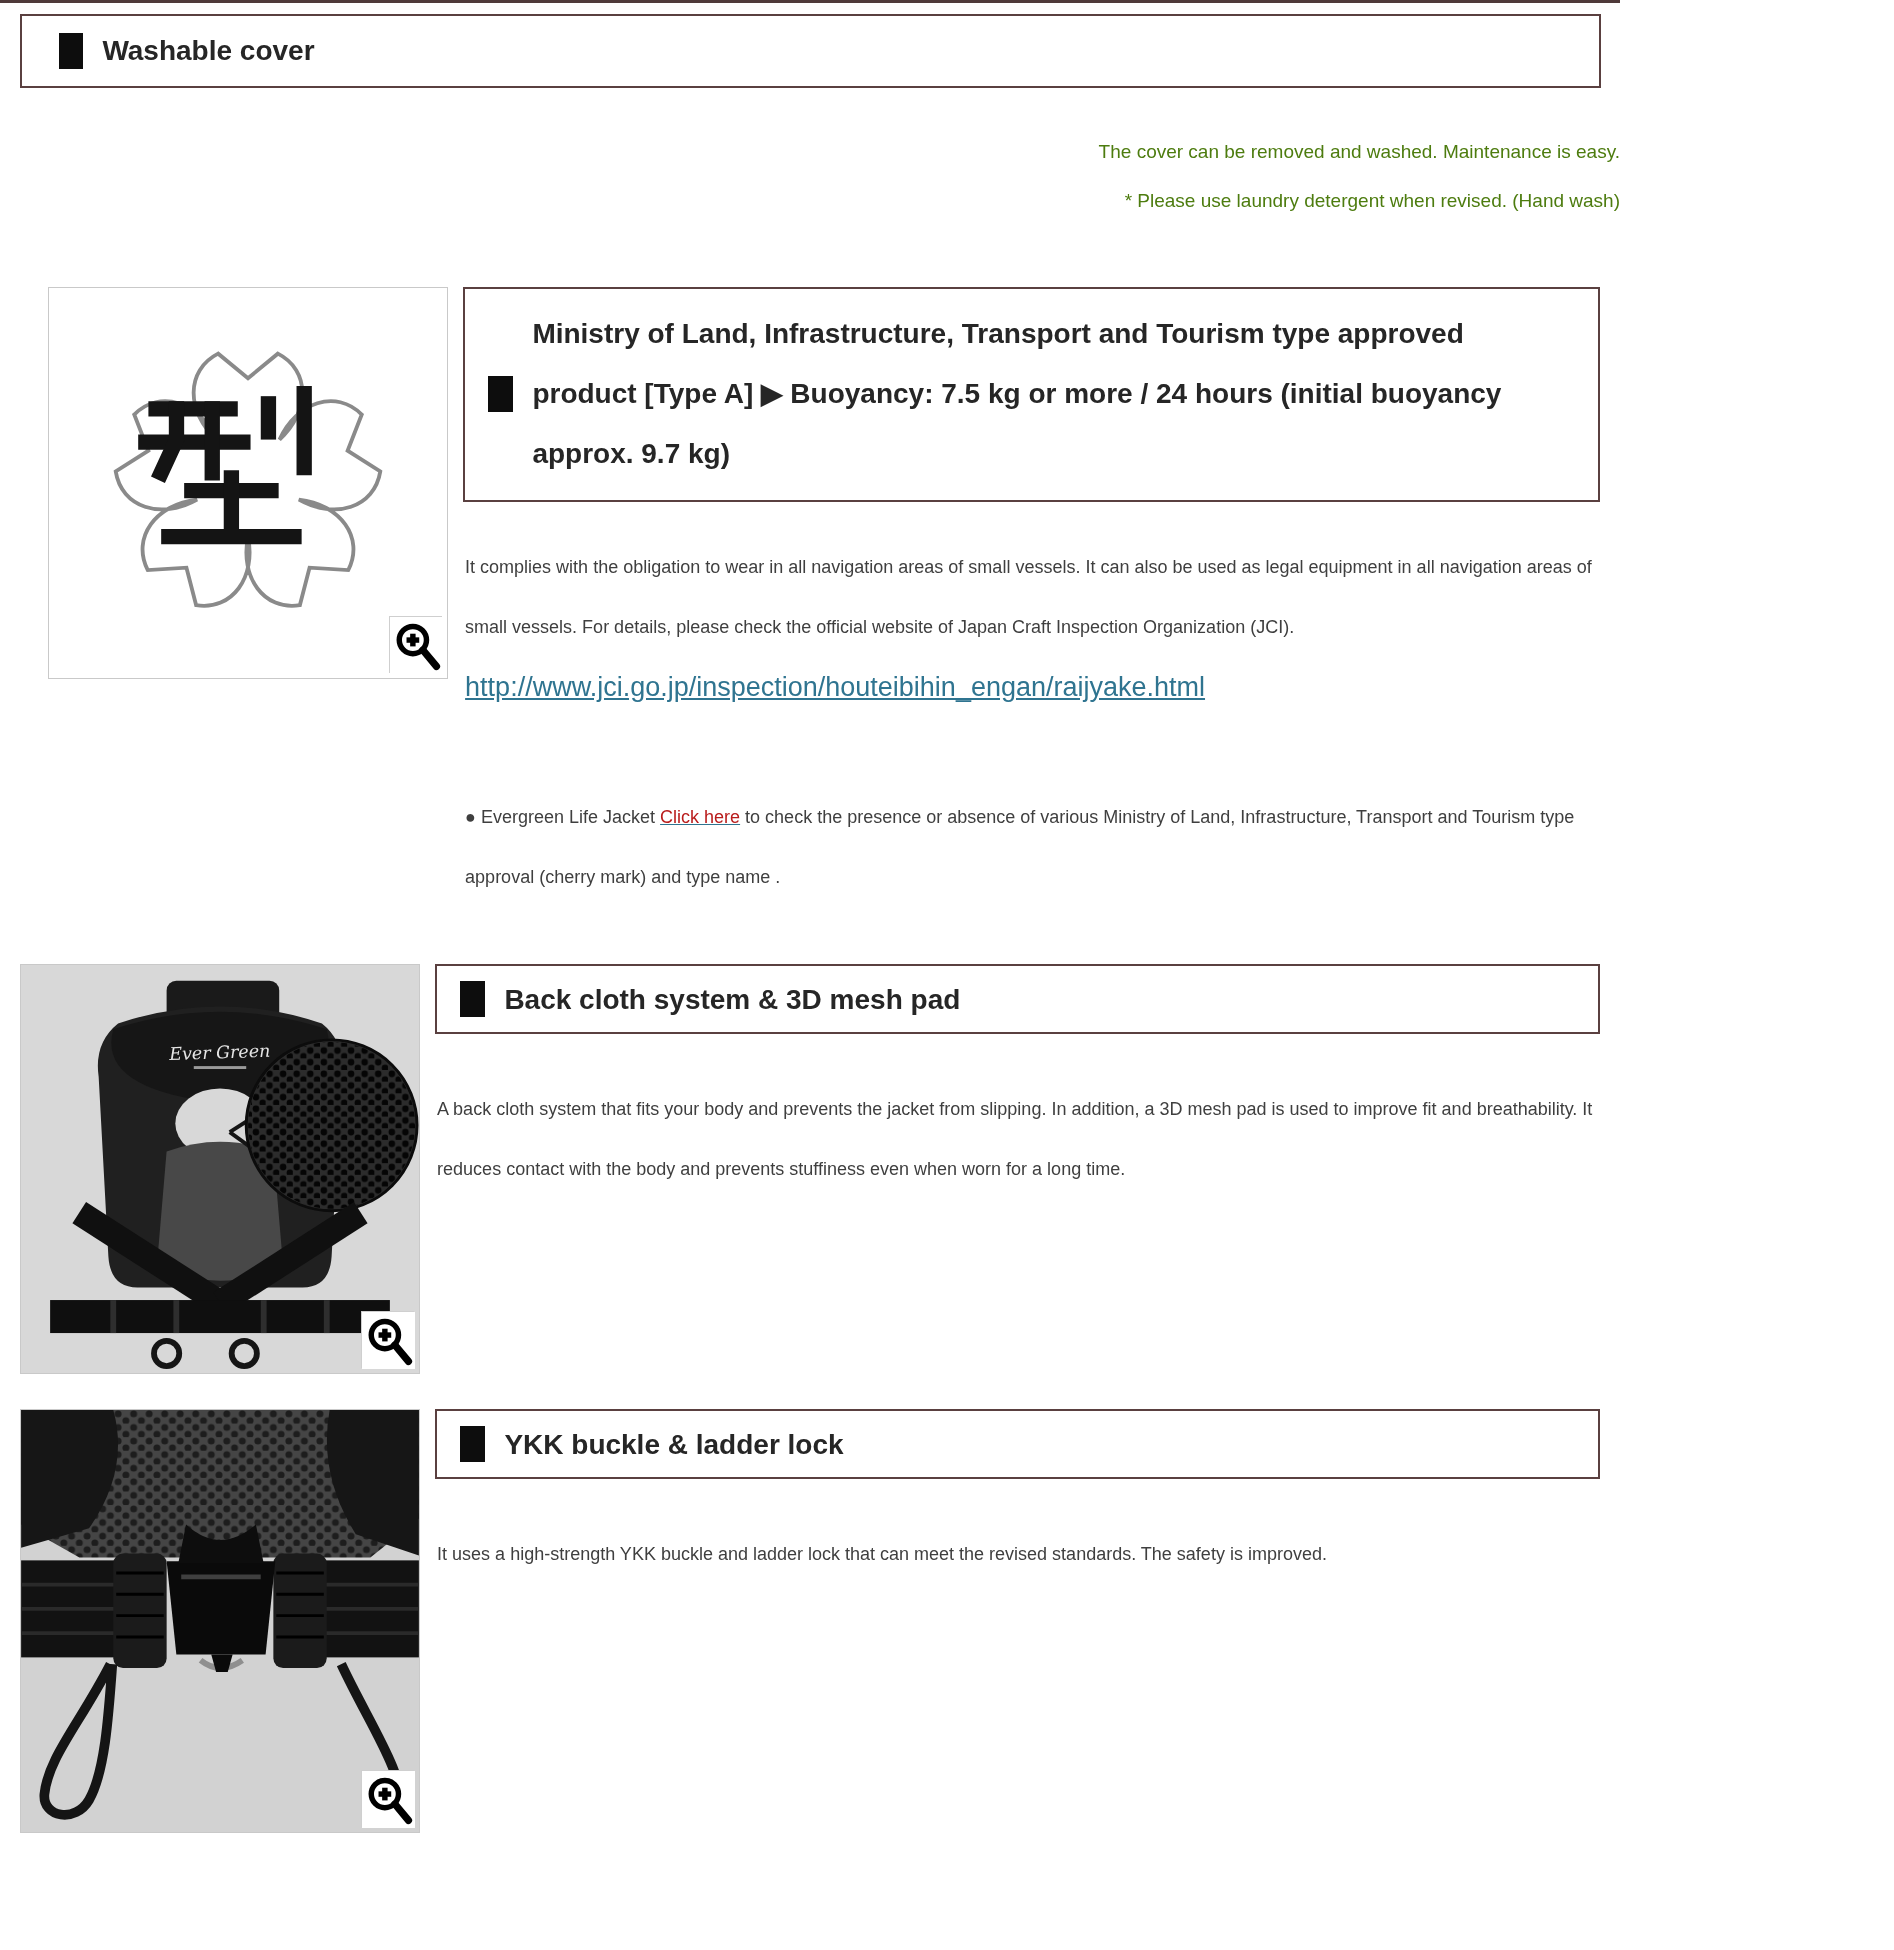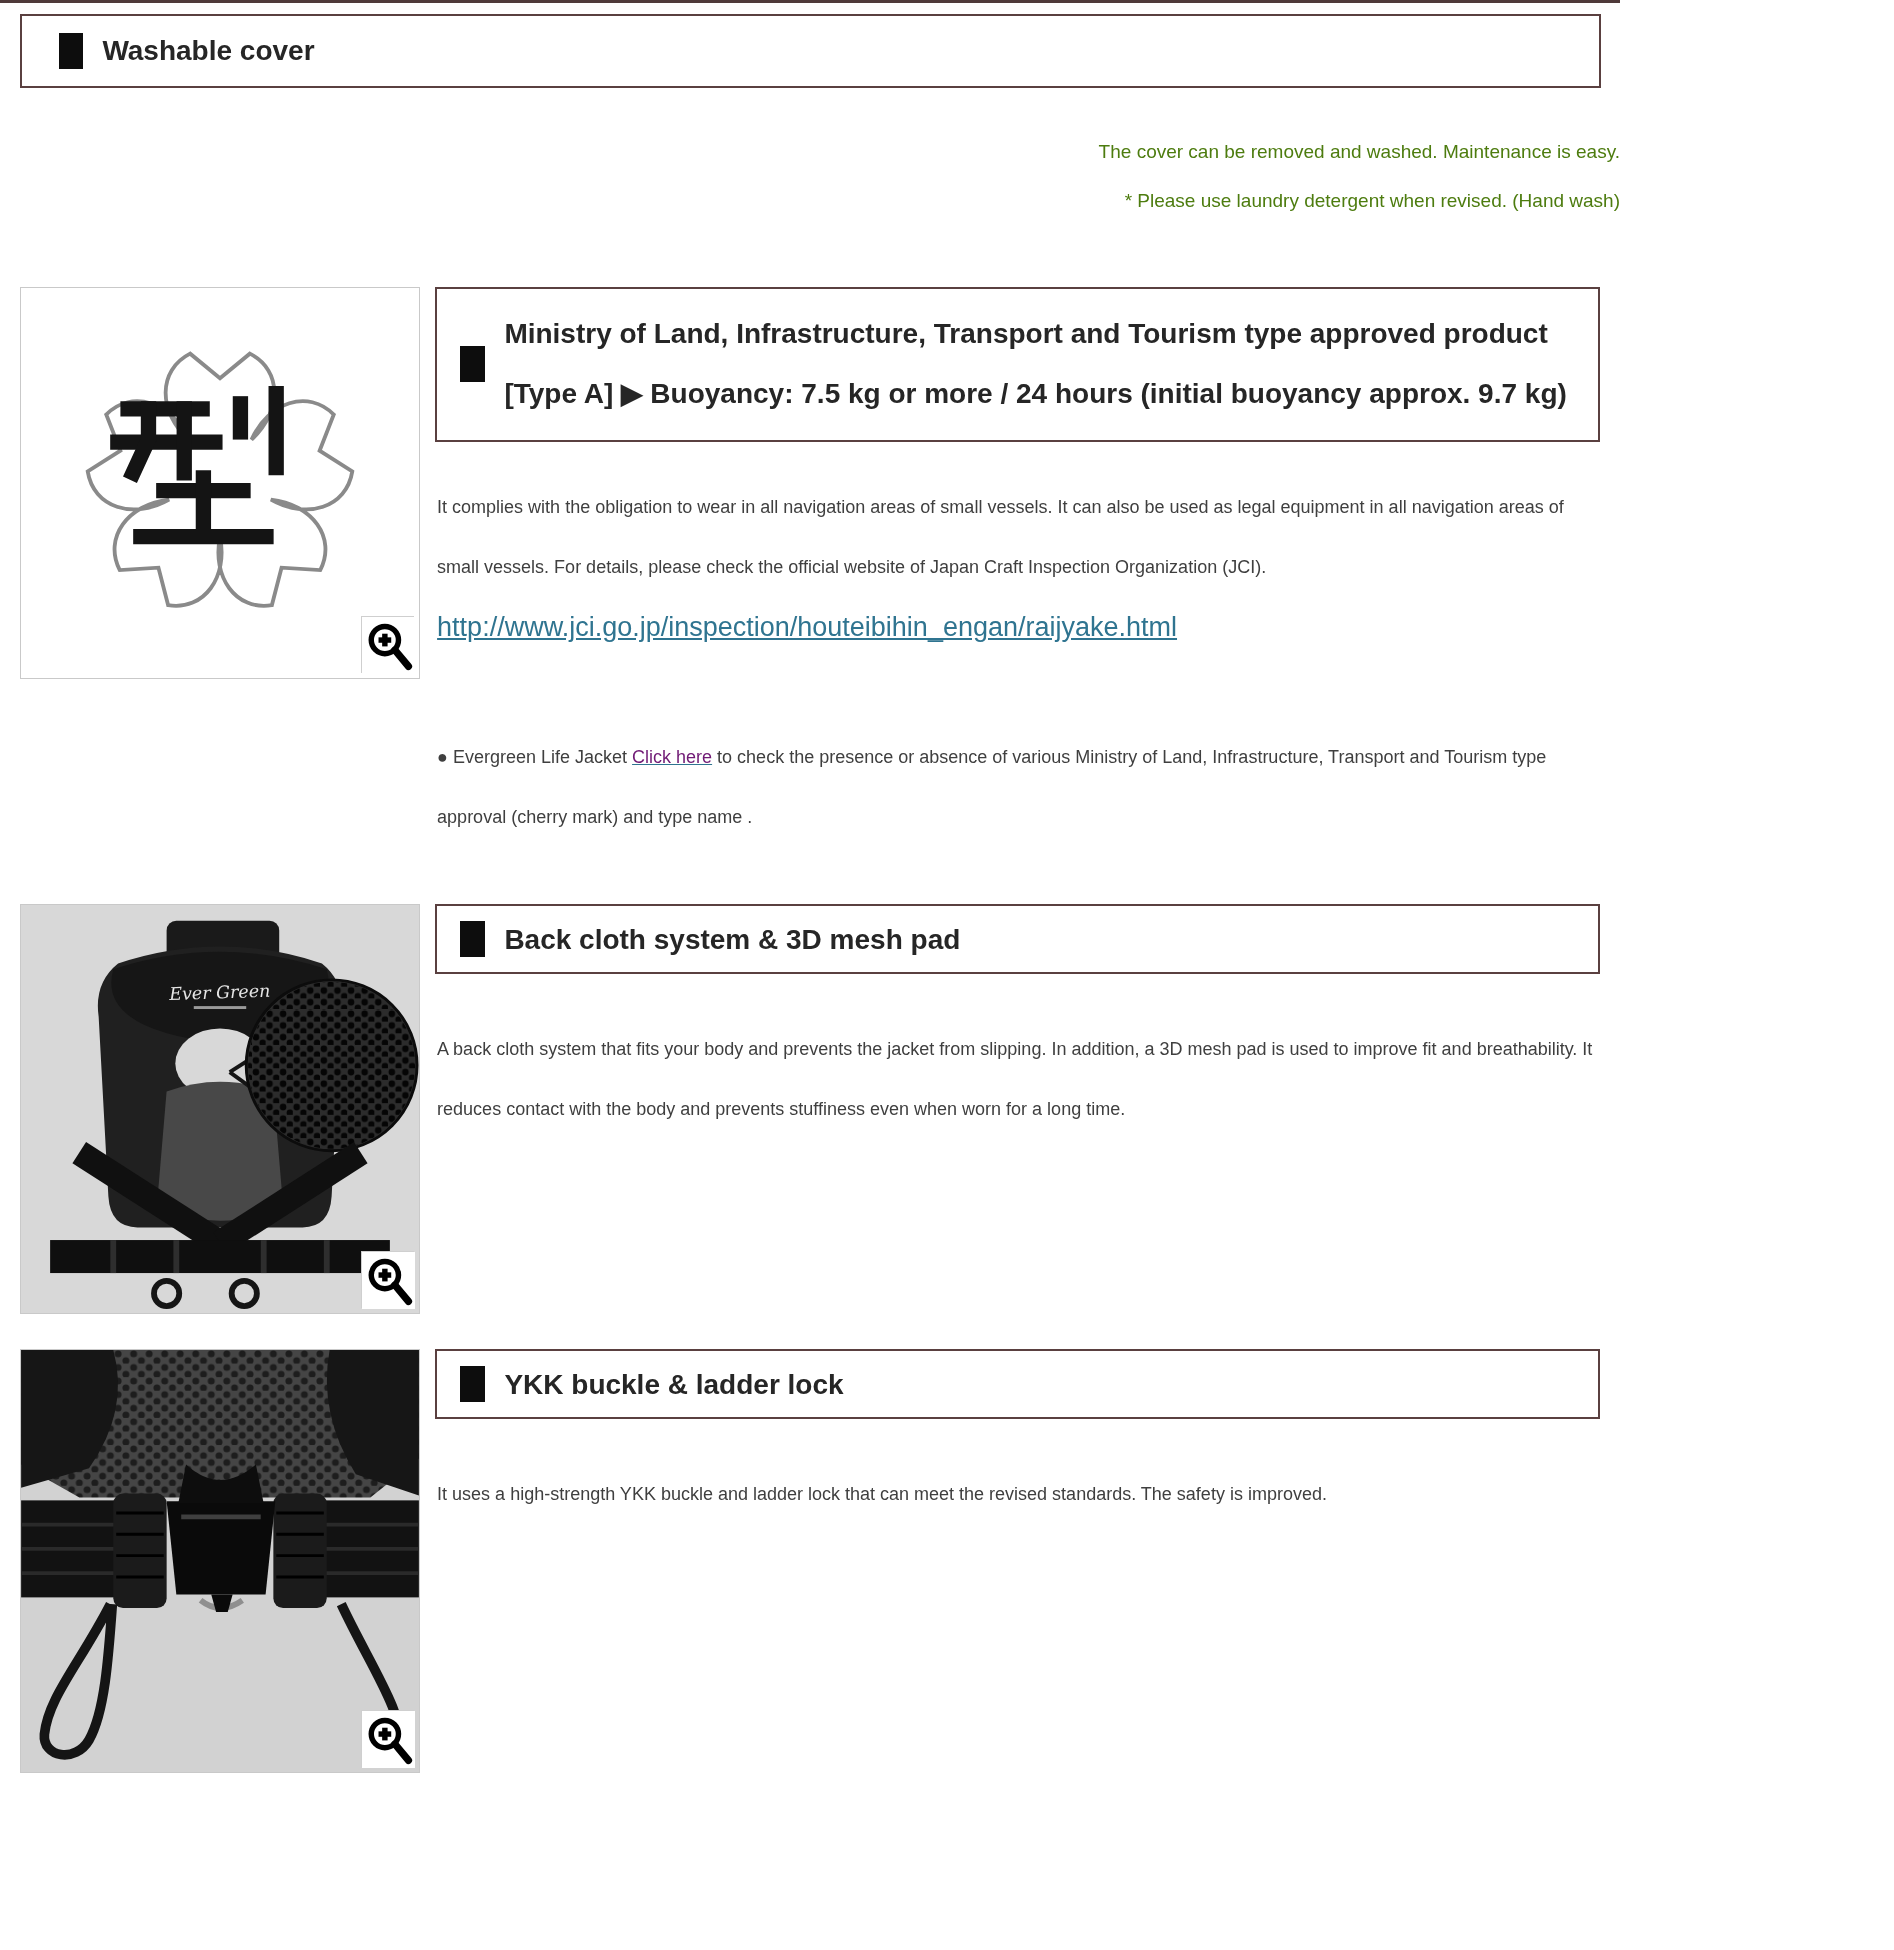--- a/index.html
+++ b/index.html
@@ -11,40 +11,40 @@
   .hbox{border:2.9px solid #5a4040;background:#fff;display:flex;align-items:center;}
   .sq{width:24.4px;height:36px;background:#0d0d0d;margin-right:19.5px;flex:0 0 auto;}
   .hbox-label{font-weight:bold;font-size:28px;line-height:39px;color:#262626;}
   #washable-box{margin:10.7px 19.5px 0 19.5px;padding:15.6px 19.5px 15.6px 37px;}
 
   .body-line{margin:0 0 0 21.5px;font-size:19px;line-height:49px;color:#4d7c0f;text-align:right;}
   .first-line{margin-top:39px;}
 
   
   .row{display:flex;align-items:flex-start;}
-  .row1{margin-top:62px;}
+  .row1{margin-top:62px;padding-left:28px;}
   .row2{margin-top:57px;}
   .row3{margin-top:35px;}
   .img-col{flex:0 0 400px;margin-left:19.5px;}
   .img-box{position:relative;border:1px solid #c9c9c9;background:#fff;width:398px;}
   .img-box.cherry{height:390px;display:flex;align-items:center;justify-content:center;}
   .img-box.photo{height:408px;background:#d8d8d8;}
   .img-box.photo3{height:422px;background:#d2d2d2;}
   .img-box svg.ill{display:block;width:100%;height:100%;}
 
   .txt-col{flex:1 1 auto;margin-left:15.6px;margin-right:20.5px;min-width:0;}
   .hbox.inner{padding:15.6px 23.4px;}
   .hbox.inner .hbox-label{line-height:60px;}
   .hbox.oneline{padding:13.7px 23.4px;}
   .para{font-size:18px;line-height:60px;margin:35px 0 0 2px;color:#3f3f3f;}
   .para2{margin-top:45px;}
   .url-line{font-size:27px;line-height:60px;margin:0 0 0 2px;}
   .evergreen{margin-top:70px;}
   a.url-link{color:#2f7490;text-decoration:underline;cursor:pointer;}
-  a.click-link{color:#701a75;text-decoration:underline;text-decoration-color:#2f7490;cursor:pointer;text-align:right;}
+  a.click-link{color:#b91c1c;text-decoration:underline;text-decoration-color:#2f7490;cursor:pointer;text-align:right;}
 
   
   .zoom-btn{position:absolute;right:3.9px;bottom:3.9px;width:53px;height:57px;background:#fff;
             display:flex;align-items:center;justify-content:center;cursor:pointer;
             box-shadow:-1px -1px 0 #cfcfcf;}
   .zoom-btn svg{display:block;}
 
   .visually-hidden{position:absolute;width:1px;height:1px;overflow:hidden;clip:rect(0 0 0 0);white-space:nowrap;}
 </style>
 </head>

